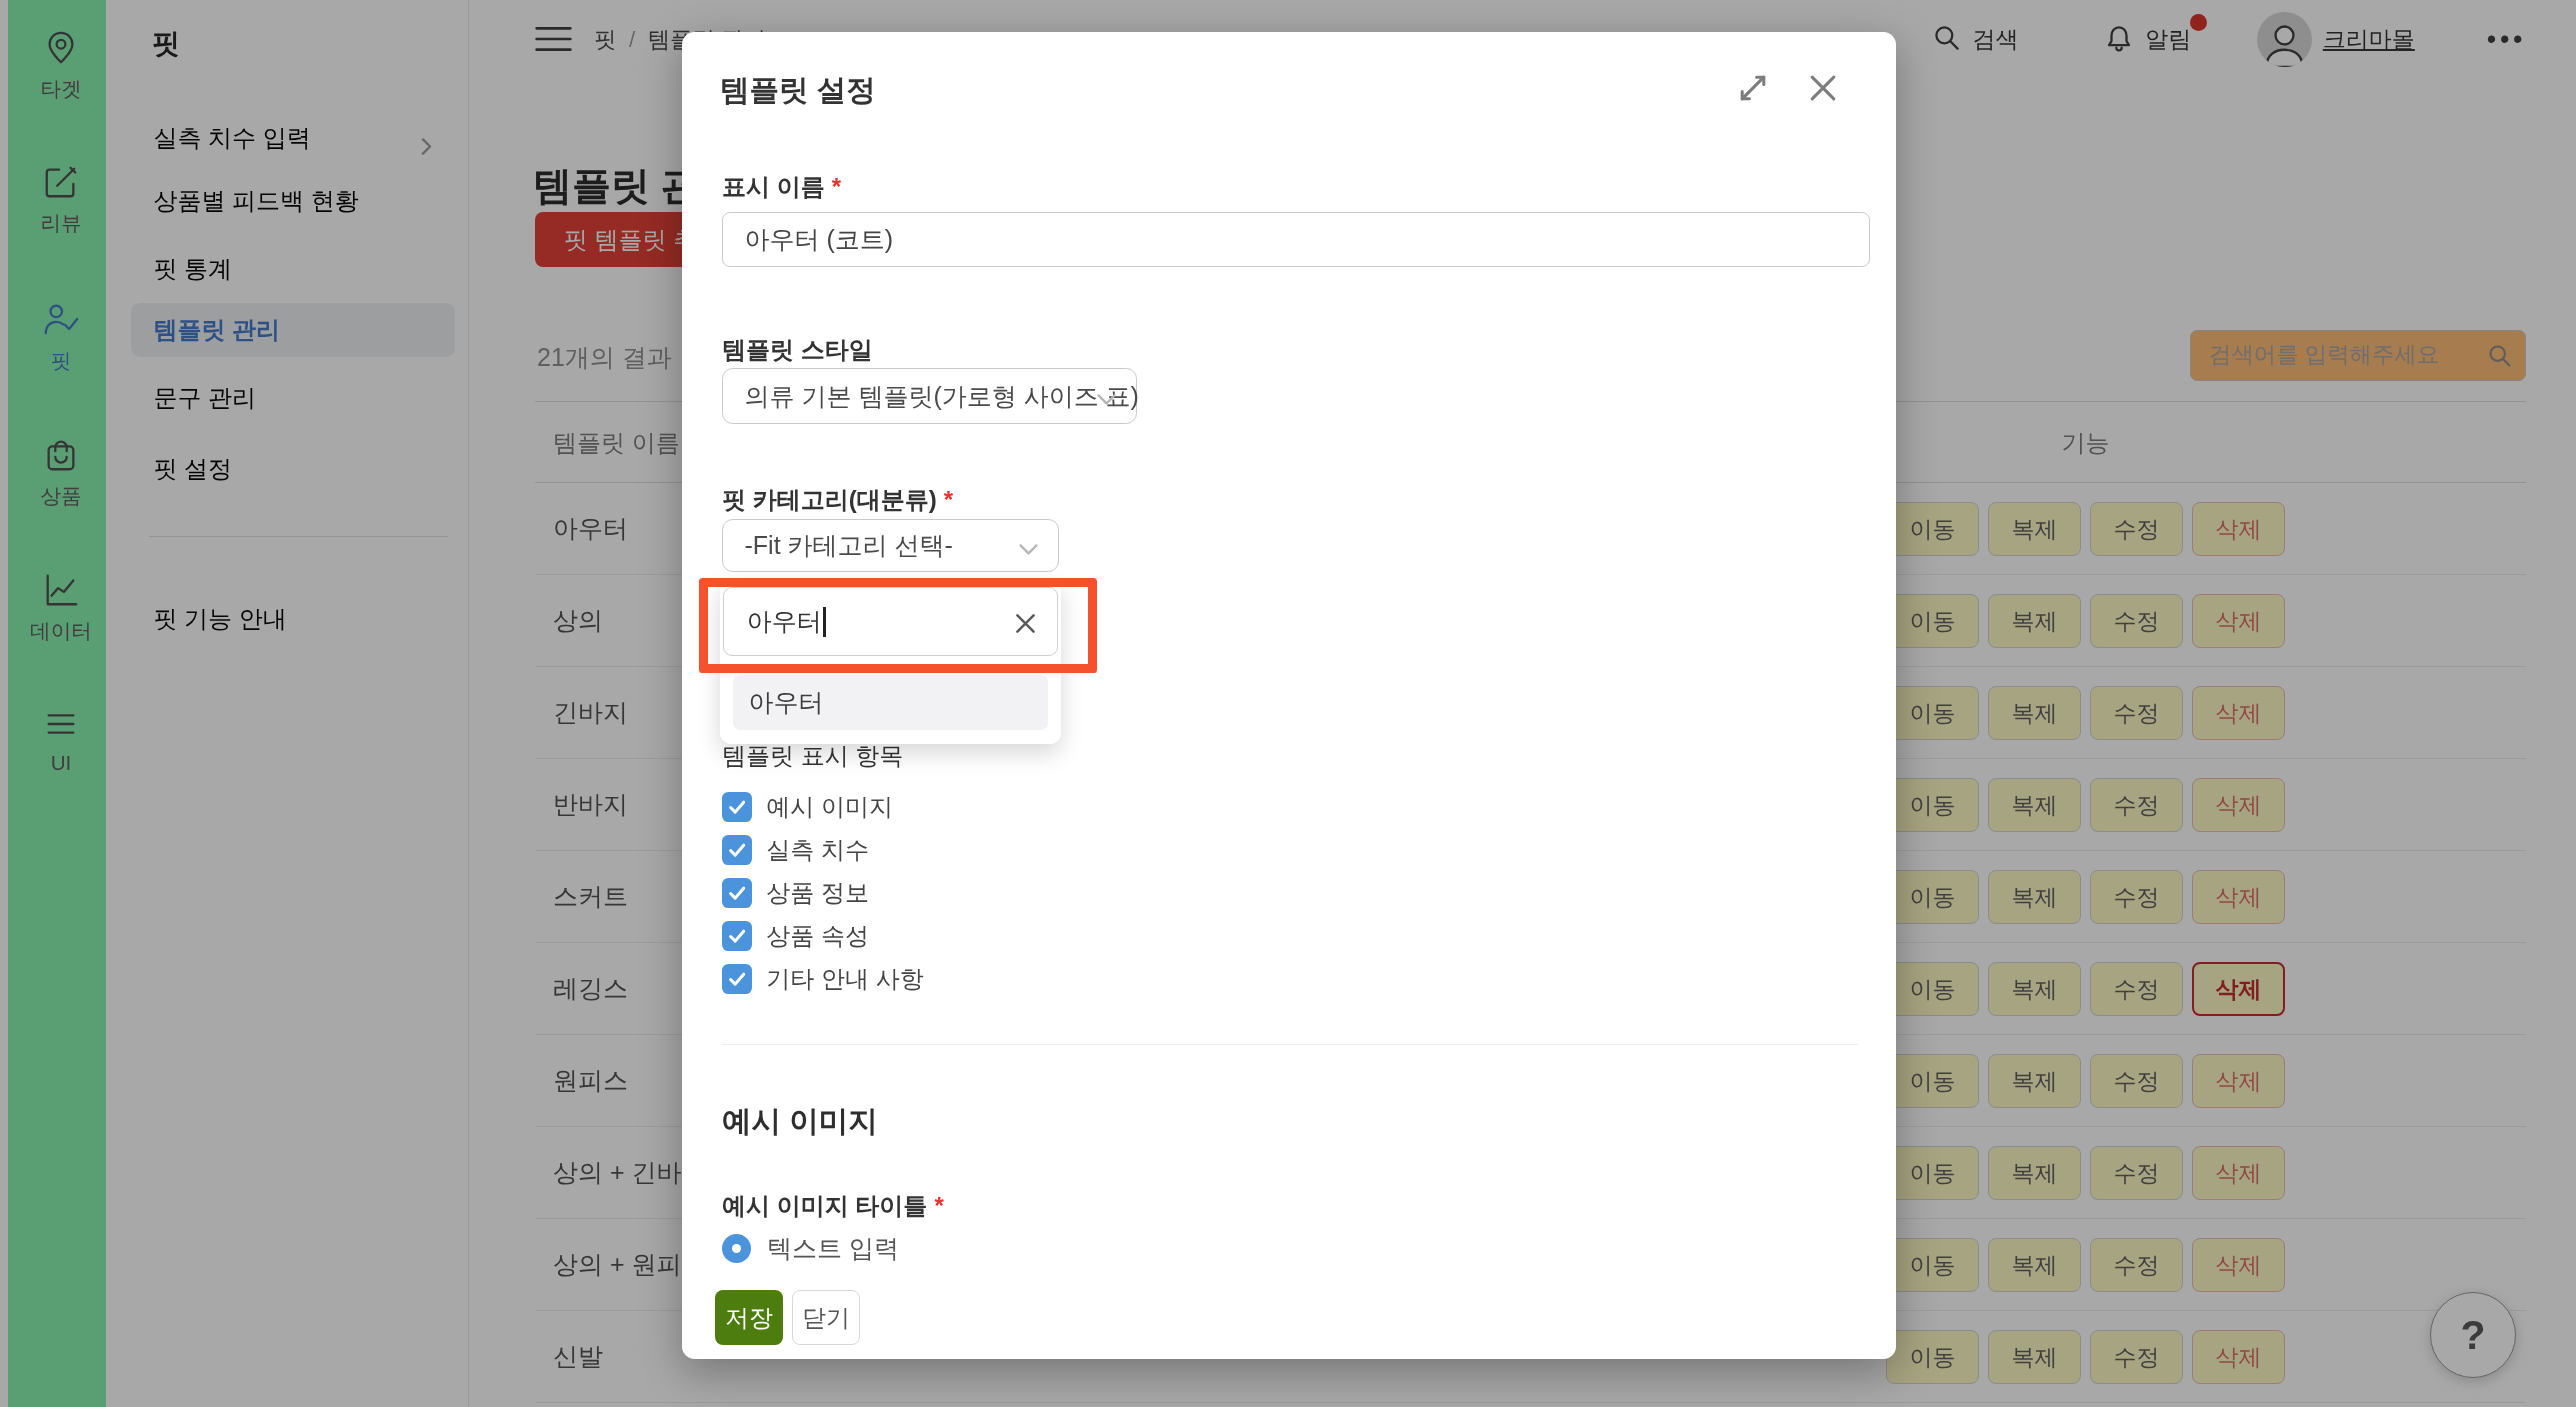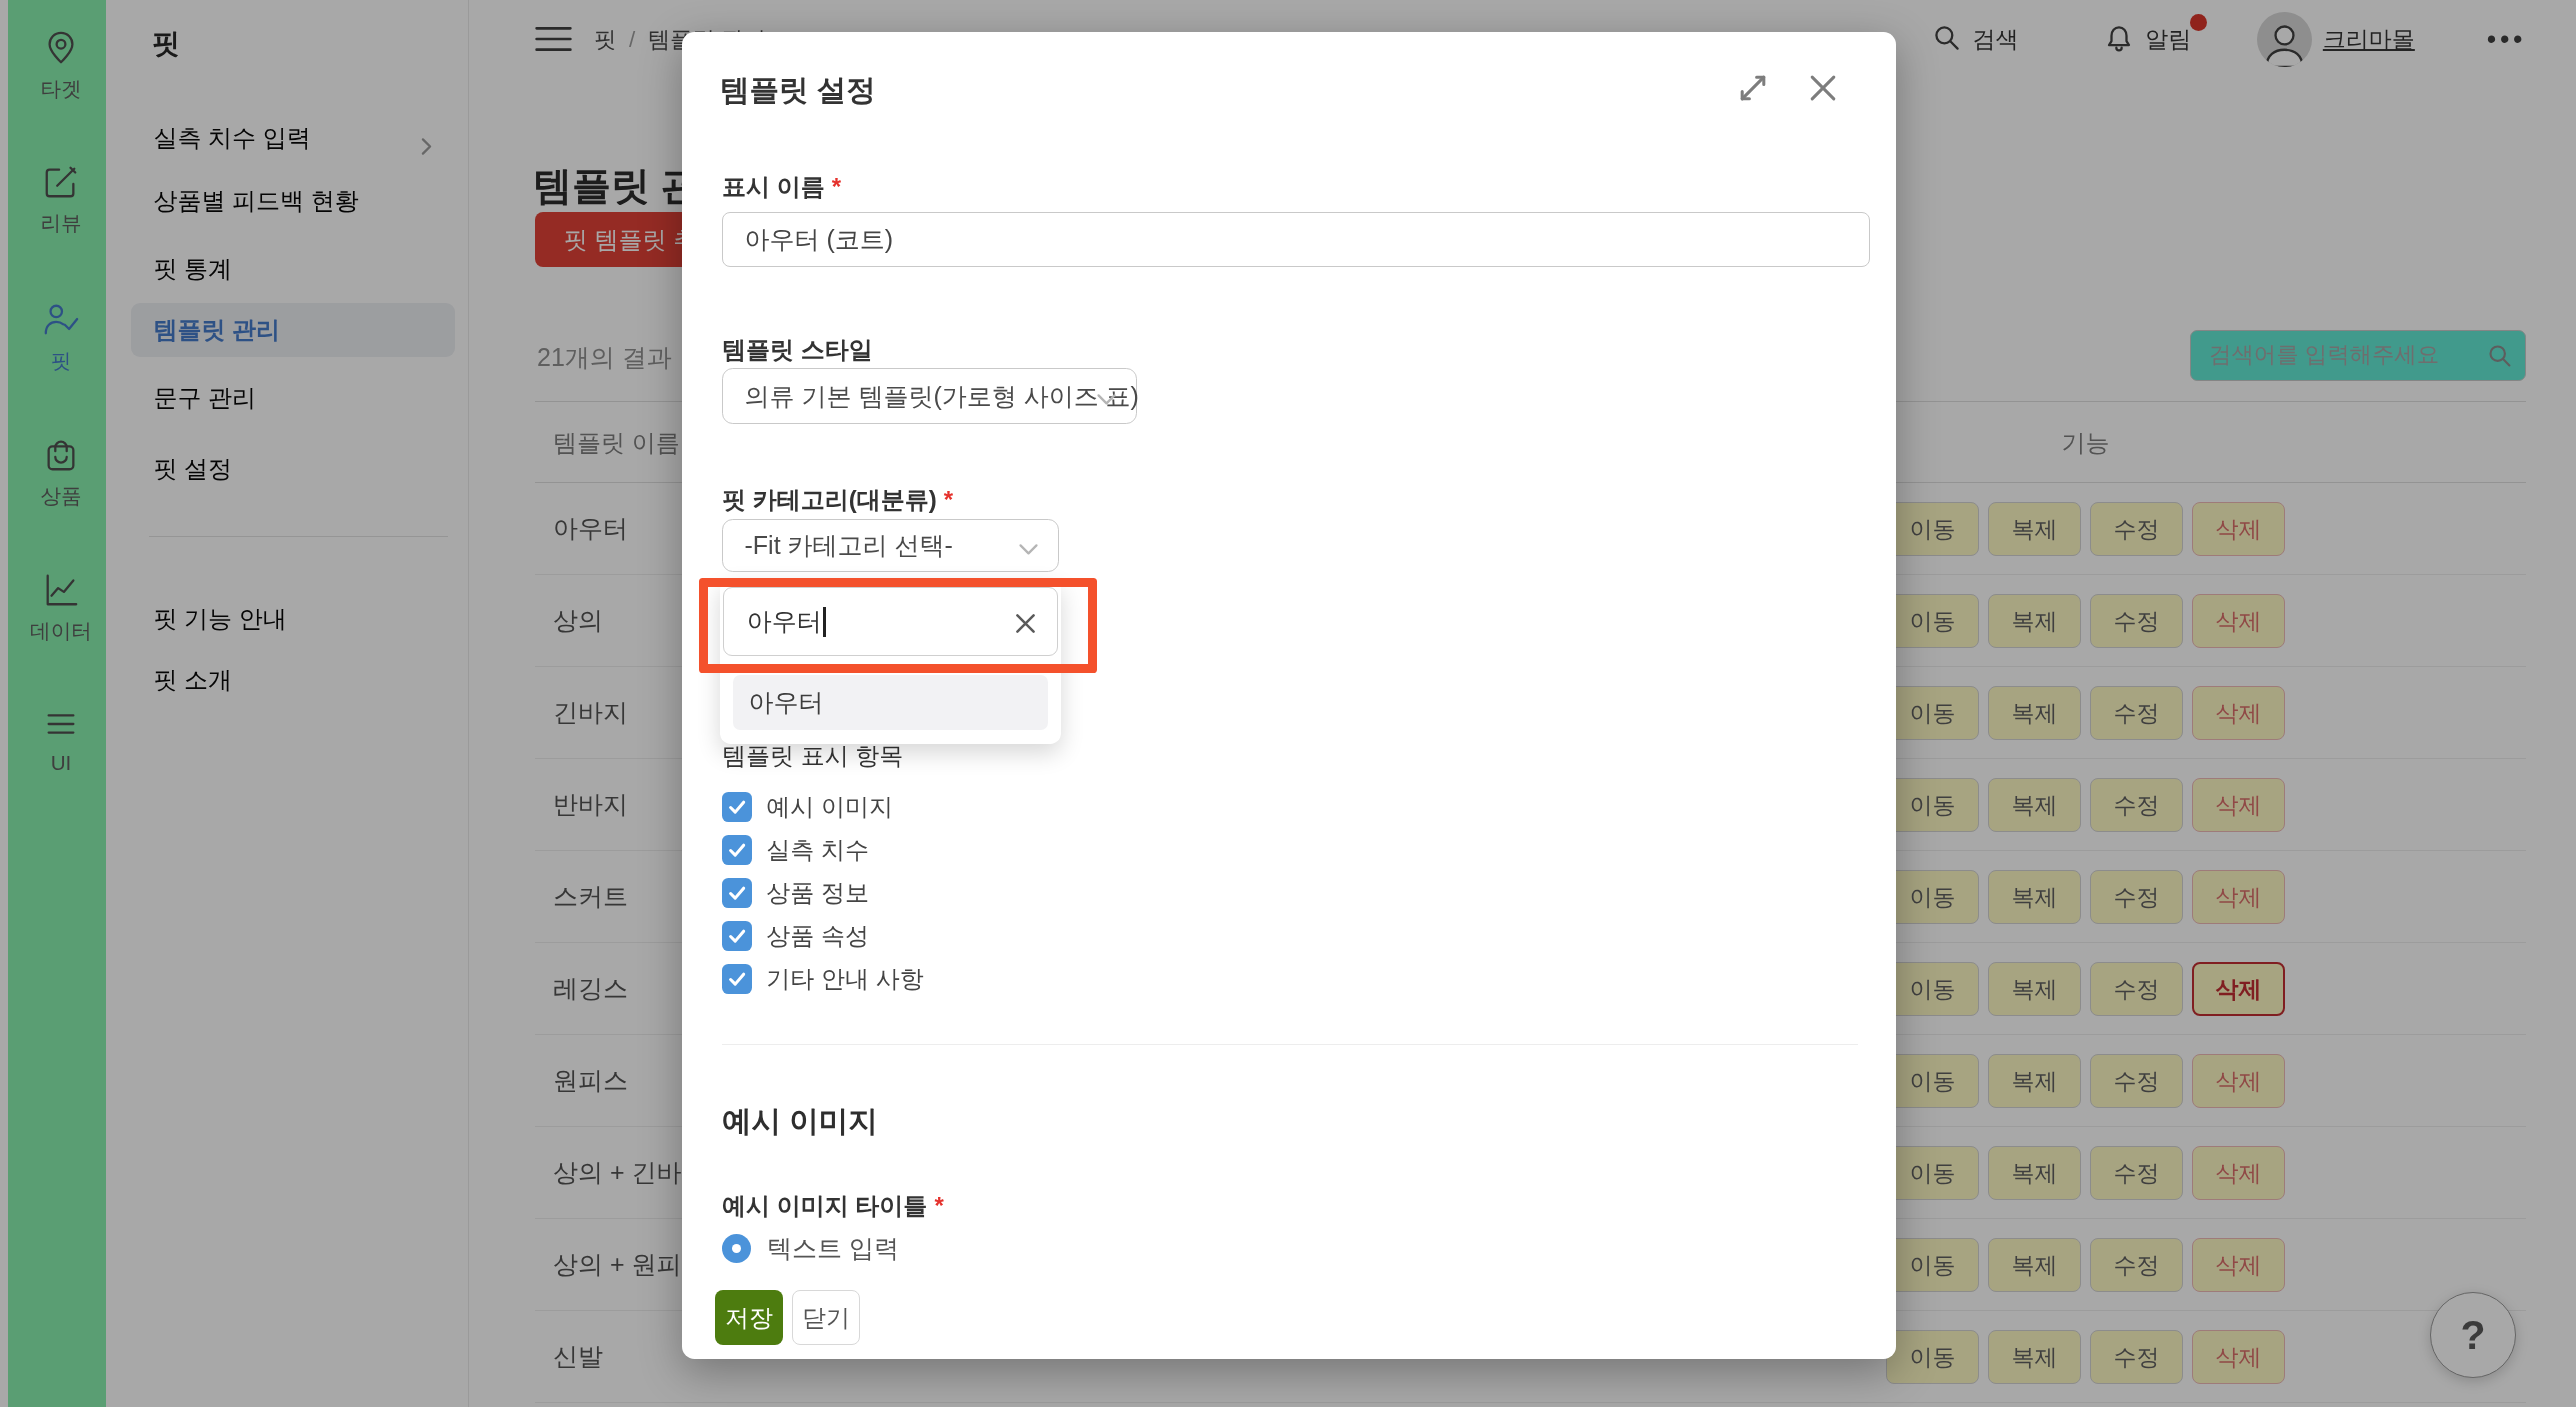--- a/index.html
+++ b/index.html
@@ -40,21 +40,21 @@
   .userbox { margin-left:66px;text-decoration:underline; }
   .avatar { width:55px; height:55px; border-radius:50%; background:#d6d6d6; position:relative; overflow:hidden; }
   .avatar svg { position:absolute; left:6.3px; top:8px; width:43px; height:47px; }
   .more-dots { margin-left:72px; font-size:27px; letter-spacing:3.6px; color:#3a3a3a; cursor:pointer; }
 
   .page-title { position:absolute; left:64px; top:159px; font-size:39px; font-weight:bold; color:#262626; white-space:nowrap; }
   .add-btn { position:absolute; left:66px; top:212px; width:215px; height:55px; border:none; border-radius:8px;
              color:#fff; font-size:24px; font-family:inherit; cursor:pointer; white-space:nowrap; }
   .results { position:absolute; left:68px; top:341px; font-size:25px; color:#8d8d8d; }
 
-  .tbl-search { position:absolute; left:1721px; top:330px; width:336px; height:51px; border:1.8px solid #c9c9c9; border-radius:7.2px; background:#5eead4; }
+  .tbl-search { position:absolute; left:1721px; top:330px; width:336px; height:51px; border:1.8px solid #c9c9c9; border-radius:7.2px; background:#fdba74; }
   .tbl-search input { position:absolute; left:18px; top:0; width:268px; height:47px; border:none; outline:none; font-size:22.4px; color:#555; font-family:inherit; background:transparent; }
   .tbl-search input::placeholder { color:#a5a5a5; }
   .tbl-search .mag { position:absolute; right:12.5px; top:10.7px; }
   .tbl-search svg, .mag svg { width:27px; height:27px; stroke:#8a8a8a; fill:none; stroke-width:2.4; stroke-linecap:round; }
 
   .table { position:absolute; left:66px; top:401px; width:1991px; }
   .thead { position:relative; height:82px; border-top:1.8px solid #dedede; border-bottom:1.8px solid #dedede; }
   .th-name { position:absolute; left:18px; top:0; line-height:81px; font-size:24px; color:#7a7a7a; }
   .th-actions { position:absolute; left:1351px; width:399px; top:0; line-height:81px; font-size:24px; color:#7a7a7a; text-align:center; }
   .trow { position:relative; height:92px; border-bottom:1.8px solid #ececec; }
@@ -176,21 +176,20 @@
             <path d="M10 6 l8 8 l-8 8"></path>
           </svg></span>
     </div>
     <div class="menu-item" style="top:174px"><span>상품별 피드백 현황</span></div>
     <div class="menu-item" style="top:242px"><span>핏 통계</span></div>
     <div class="menu-item active" style="top:303px"><span>템플릿 관리</span></div>
     <div class="menu-item" style="top:371px"><span>문구 관리</span></div>
     <div class="menu-item" style="top:442px"><span>핏 설정</span></div>
     <div class="menu-divider"></div>
     <div class="menu-item" style="top:592px"><span>핏 기능 안내</span></div>
-    <div class="menu-item" style="top:653px"><span>핏 소개</span></div>
   </nav>
 
   <div class="content">
     <div class="hamburger">
       <svg viewBox="0 0 46 36">
           <path d="M4 6 h38 M4 18 h38 M4 30 h38"></path>
         </svg>
     </div>
     <div class="breadcrumb">
       <span>핏</span>

